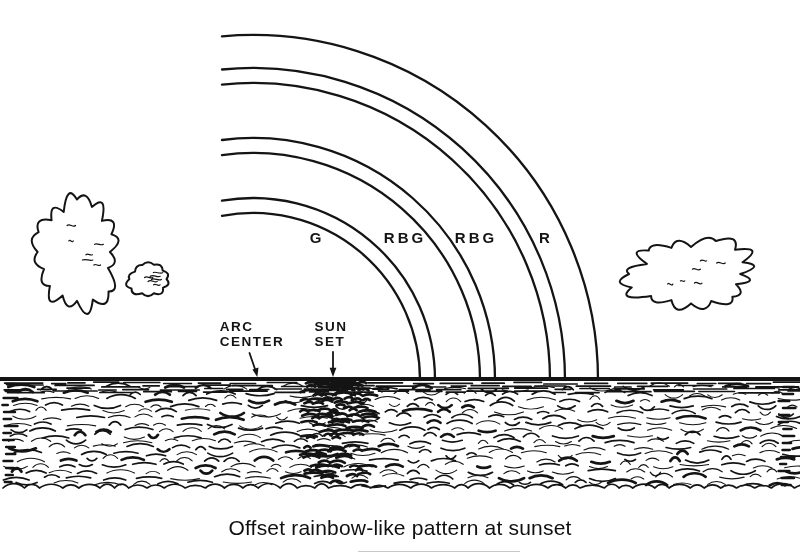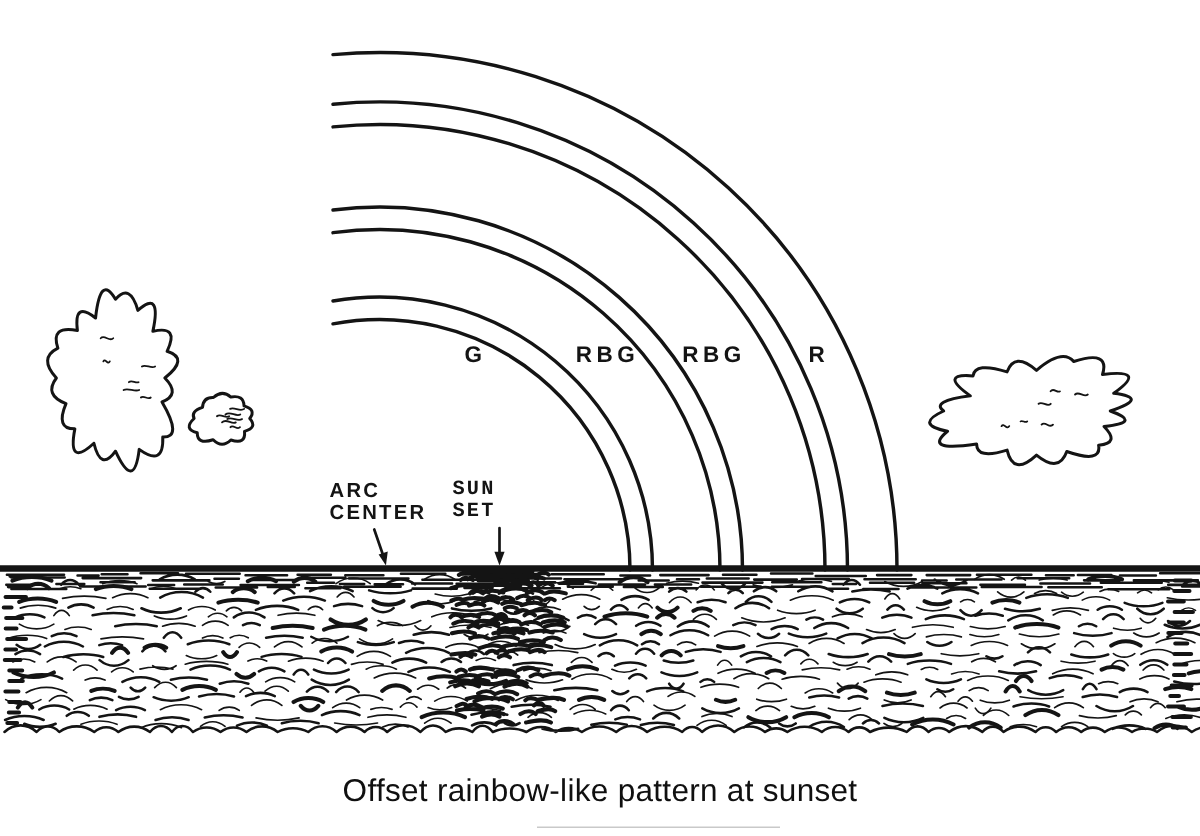--- a/index.html
+++ b/index.html
@@ -53,21 +53,21 @@
   <div class="lbl band" style="left:317px;top:237px;">G</div>
   <div class="lbl band" style="left:405px;top:237px;">RBG</div>
   <div class="lbl band" style="left:476px;top:237px;">RBG</div>
   <div class="lbl band" style="left:546px;top:237px;">R</div>
 
   <div class="lbl ann" style="left:252px;top:319px;">
     <div>ARC</div>
     <div>CENTER</div>
   </div>
 
-  <div class="lbl ann" style="left:316px;top:319px;font-family:Liberation Mono, monospace;">
+  <div class="lbl ann" style="left:331px;top:319px;">
     <div>SUN</div>
     <div>SET</div>
   </div>
 
   <div class="caption">Offset rainbow-like pattern at sunset</div>
 
   <div class="artifact"></div>
 </div>
 
 </body></html>

